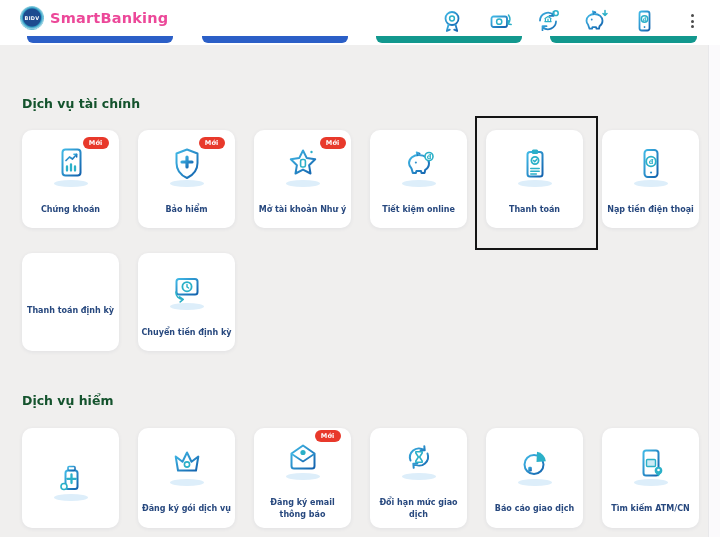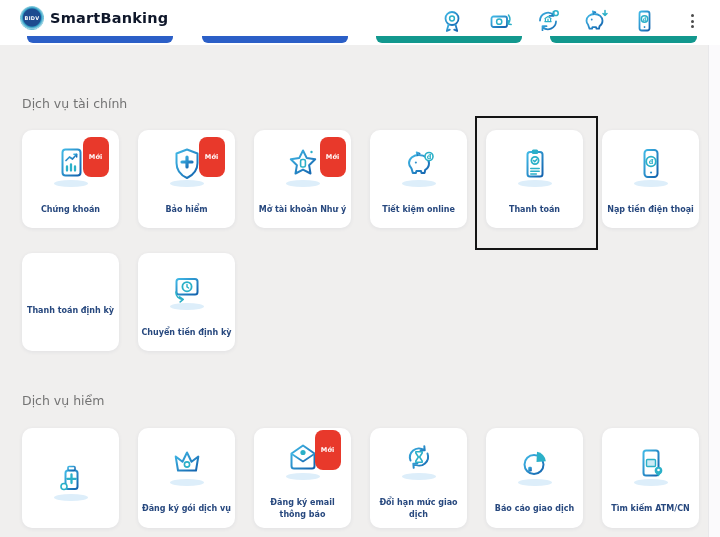--- a/index.html
+++ b/index.html
@@ -12,37 +12,37 @@
   
   .hdr { position:absolute; top:0; left:0; right:0; height:45px; background:#fff; z-index:2; }
   .logo { position:absolute; left:20px; top:6px; display:flex; align-items:center; gap:6px; }
   .logo-mark {
     width:24px; height:24px; border-radius:50%;
     background:radial-gradient(circle at 50% 48%, #1d4b8f 54%, #2e9ec4 60%, #cdeaf2 78%, #ffffff 92%);
     border:1px dotted #7cc8da;
     display:flex; align-items:center; justify-content:center;
     color:#fff; font-size:5px; font-weight:bold; letter-spacing:.3px;
   }
-  .logo-text { font-size:14.5px; font-weight:bold; color:#0f172a; letter-spacing:.2px; }
+  .logo-text { font-size:14.5px; font-weight:bold; color:#ec4899; letter-spacing:.2px; }
   .hdr-icons { position:absolute; right:14px; top:7px; display:flex; align-items:center; gap:20px; }
   .hbtn { width:28px; height:28px; background:none; border:none; display:flex; align-items:center; justify-content:center; cursor:pointer; }
   .kebab { display:flex; flex-direction:column; gap:2.5px; align-items:center; }
   .kebab i { width:3px; height:3px; border-radius:50%; background:#4b4b4b; display:block; }
   
   .tabbar { position:absolute; top:36px; height:7px; border-radius:0 0 6px 6px; z-index:3; }
   .tb-blue { background:#2b5fc7; }
   .tb-teal { background:#12988e; }
   #tb1 { left:27px;  width:146px; }
   #tb2 { left:202px; width:146px; }
   #tb3 { left:376px; width:146px; }
   #tb4 { left:550px; width:147px; }
   
   .content { position:absolute; top:45px; left:0; right:0; bottom:0; background:#f0efee; }
   .scrolltrack { position:absolute; top:45px; right:0; bottom:0; width:12px; background:#fbfafc; border-left:1px solid #e8e8ea; z-index:4; }
-  .sec-title { position:absolute; left:22px; font-size:12.5px; font-weight:normal; color:#737373; z-index:2; }
+  .sec-title { position:absolute; left:22px; font-size:12.5px; font-weight:bold; color:#14532d; z-index:2; }
   #t1 { top:96px; }
   #t2 { top:393px; }
   .grid { position:absolute; left:22px; display:grid; grid-template-columns:repeat(6,97px); column-gap:19px; z-index:2; }
   #g1 { top:130px; grid-auto-rows:98px; row-gap:25px; }
   #g2 { top:428px; grid-auto-rows:100px; }
   .svc {
     position:relative; background:#fff; border-radius:10px;
     box-shadow:0 1px 4px rgba(25,45,85,.07);
     display:flex; flex-direction:column; align-items:center; justify-content:center;
     padding:6px 3px; cursor:pointer;
@@ -53,21 +53,21 @@
     width:34px; height:7px; border-radius:50%; background:#ddeefa; z-index:0;
   }
   .iconbox svg { position:relative; z-index:1; }
   .lbl {
     margin-top:18px; font-size:8px; font-weight:bold; color:#27487e;
     text-align:center; line-height:1.45; max-width:91px;
   }
   .badge-new {
     position:absolute; top:-5px; right:-15px; z-index:2;
     background:#e8392b; color:#fff; font-size:6.5px; font-weight:bold;
-    padding:16px 6px; border-radius:8px; letter-spacing:.2px;
+    padding:2px 6px; border-radius:8px; letter-spacing:.2px;
   }
   .badge-far { right:-20px; }
   
   .hl::before {
     content:""; position:absolute; left:-11px; top:-14px;
     width:119px; height:130px; border:2px solid #141414; z-index:5; pointer-events:none;
   }
   
   svg .p1 { stroke:url(#gb); fill:none; stroke-width:2;   stroke-linecap:round; stroke-linejoin:round; }
   svg .p2 { stroke:#2bb0c8;  fill:none; stroke-width:1.8; stroke-linecap:round; stroke-linejoin:round; }

